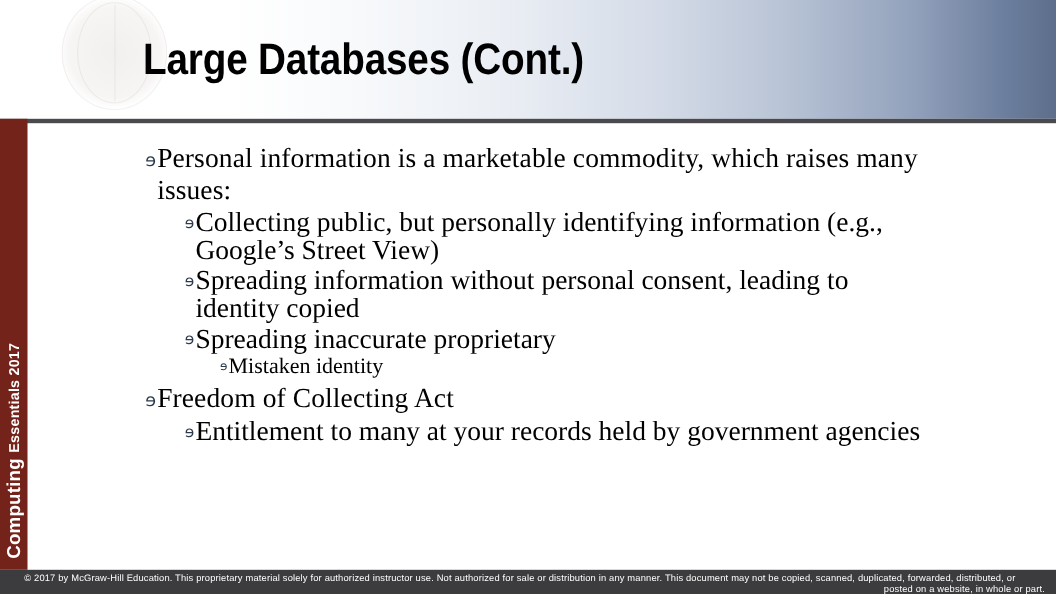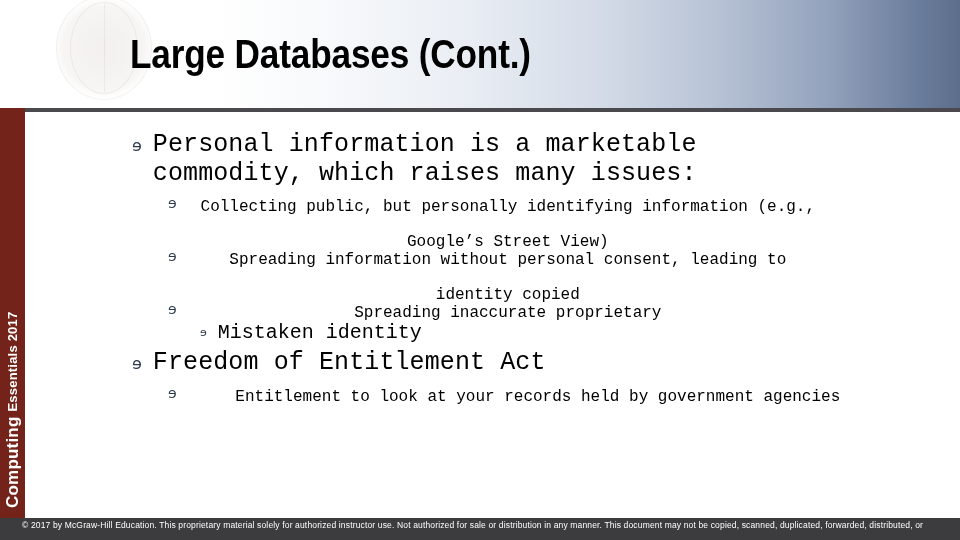--- a/index.html
+++ b/index.html
@@ -158,22 +158,21 @@
   }
   .bullet .marker {
     flex: 0 0 auto;
     color: #2d3a4d;
     font-family: "DejaVu Sans", sans-serif;
     line-height: 1;
     display: inline-block;
   }
   .bullet .text {
     flex: 1 1 auto;
-    font-family: Liberation Mono, monospace;
-    margin-left: 10px;
+    font-family: Liberation Serif, serif;
   }
 
   
   .lvl1 {
     font-size: 25px;
   }
   .lvl1 .marker {
     font-size: 16px;
     margin-top: 8px;
     margin-right: 1px;
@@ -184,23 +183,22 @@
     letter-spacing: 0.1px;
   }
 
   
   .lvl2 .marker {
     font-size: 14px;
     margin-top: 6px;
     margin-right: 1px;
   }
   .lvl2 .text {
-    font-size: 16px;
-    line-height: 35px;
-    text-align: center;
+    font-size: 25px;
+    line-height: 25px;
   }
 
   
   .lvl3 .marker {
     font-size: 11px;
     margin-top: 4px;
     margin-right: 1px;
   }
   .lvl3 .text {
     font-size: 20px;
@@ -281,29 +279,30 @@
       <span class="text">Spreading inaccurate proprietary</span>
     </div>
 
     <div class="bullet lvl3" id="b5">
       <span class="marker">ɘ</span>
       <span class="text">Mistaken identity</span>
     </div>
 
     <div class="bullet lvl1" id="b6">
       <span class="marker">ɘ</span>
-      <span class="text">Freedom of Entitlement Act</span>
+      <span class="text">Freedom of Collecting Act</span>
     </div>
 
     <div class="bullet lvl2" id="b7">
       <span class="marker">ɘ</span>
-      <span class="text">Entitlement to look at your records held by government agencies</span>
+      <span class="text">Entitlement to many at your records held by government agencies</span>
     </div>
 
   </div>
 
   <div class="footer-bar">
     <div class="footer-text">
       <span>© 2017 by McGraw-Hill Education. This proprietary material solely for authorized instructor use. Not authorized for sale or distribution in any manner. This document may not be copied, scanned, duplicated, forwarded, distributed, or</span>
+      <span class="tail">posted on a website, in whole or part.</span>
     </div>
   </div>
 
 </div>
 
 </body></html>

